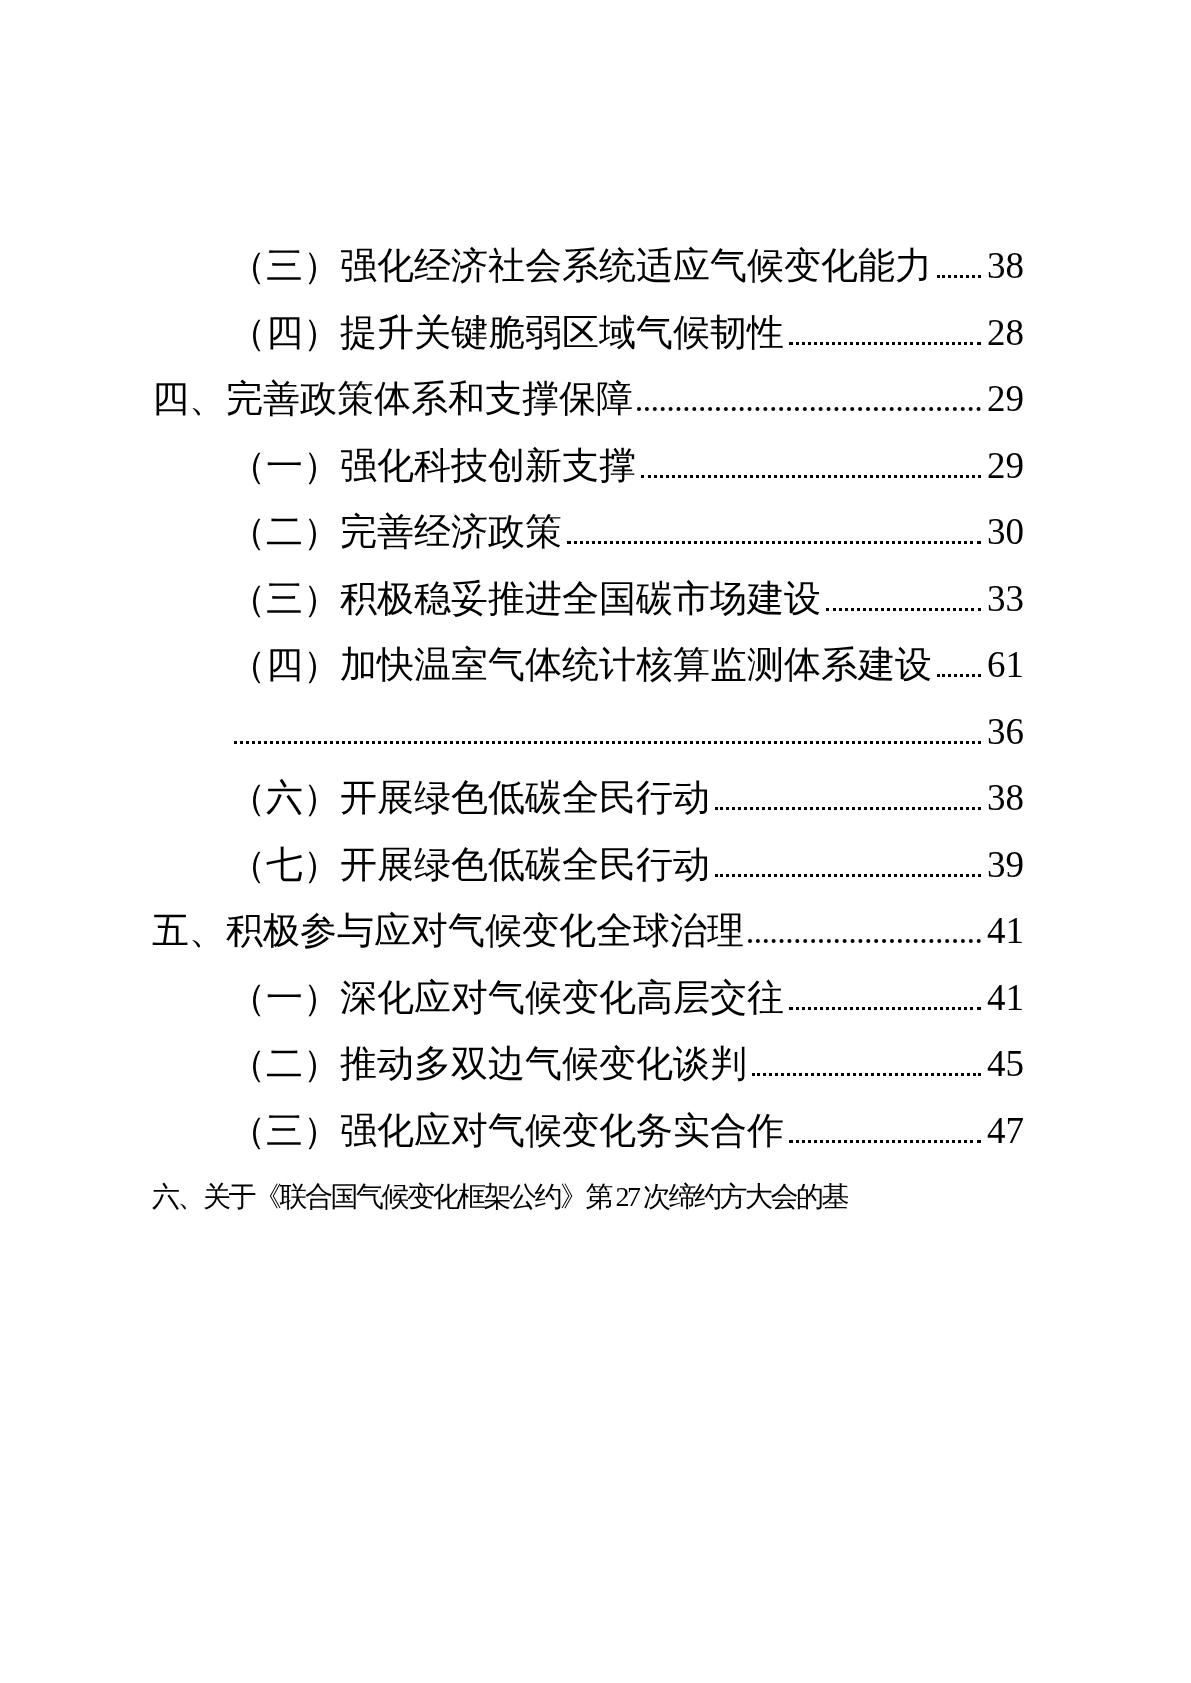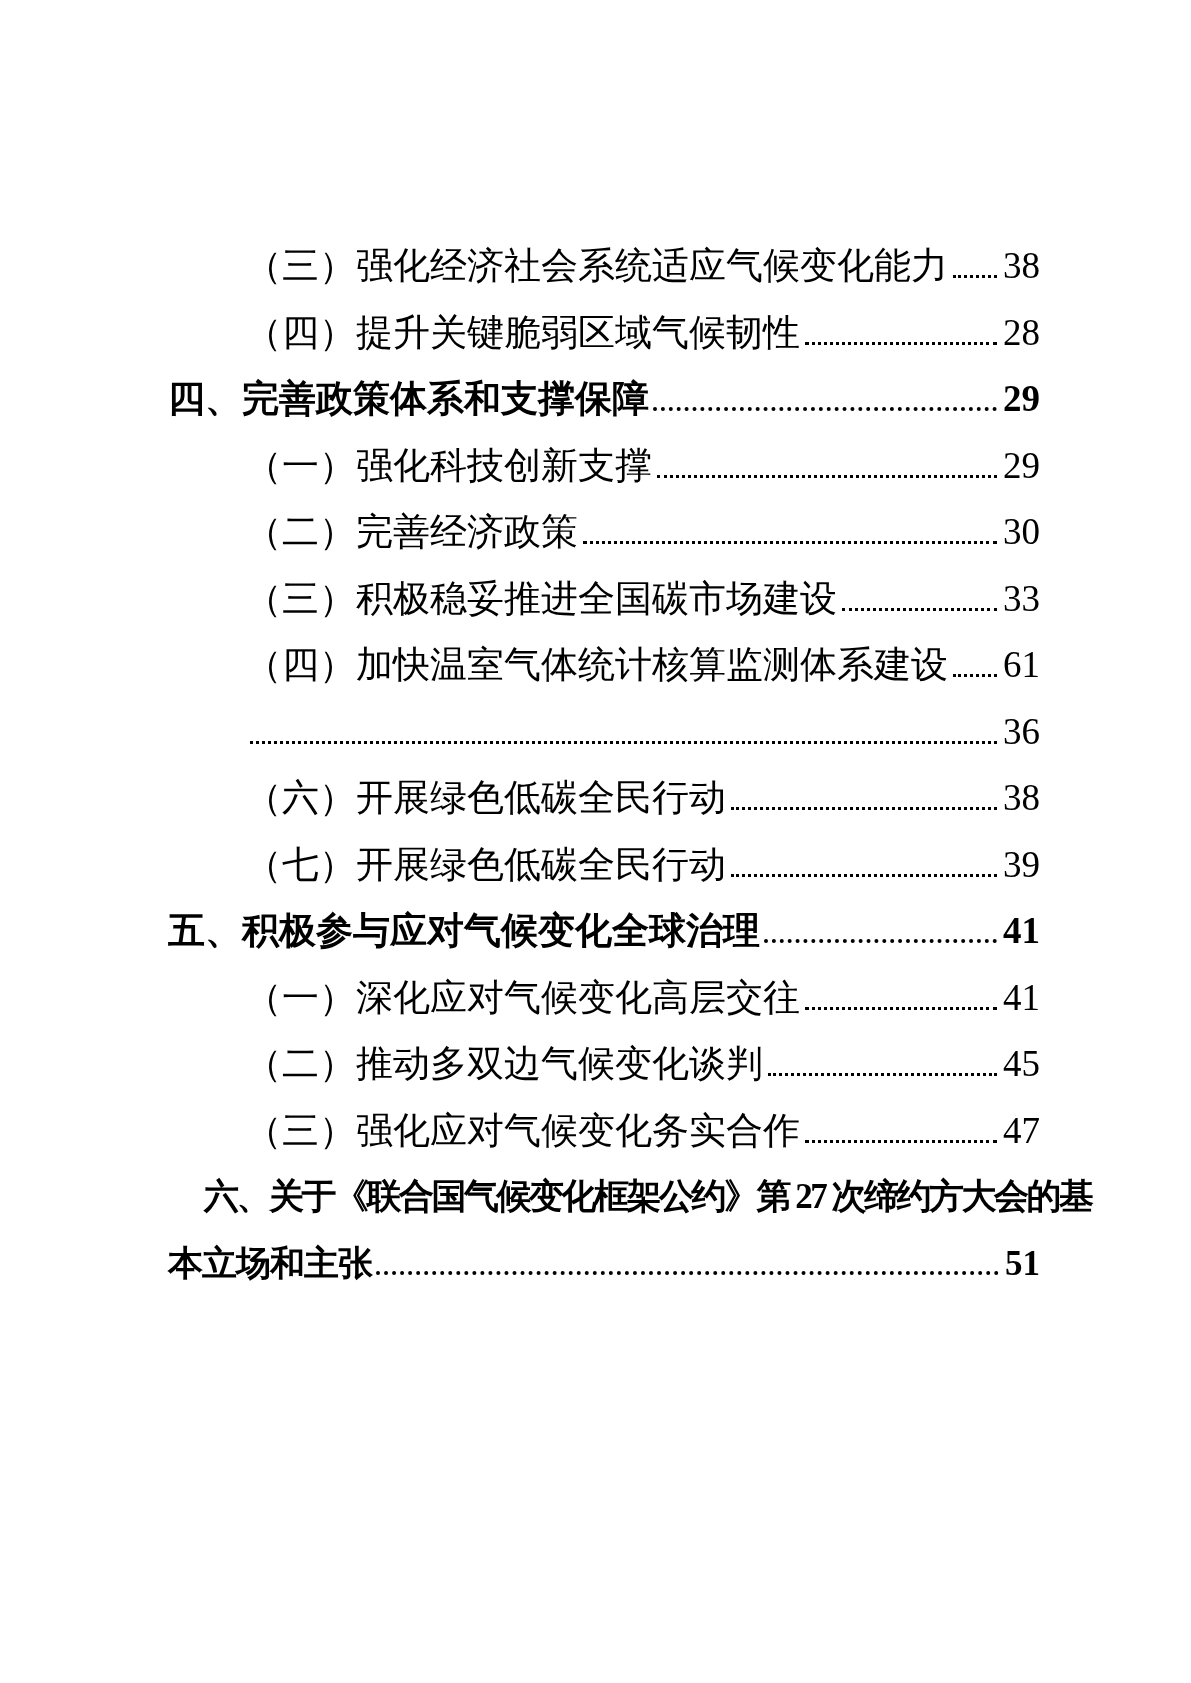--- a/index.html
+++ b/index.html
@@ -11,62 +11,61 @@
     width: 1191px;
     height: 1683px;
     position: relative;
     overflow: hidden;
     font-family: "Liberation Serif", "DejaVu Serif", serif;
     color: #000000;
   }
   .toc {
     position: absolute;
     top: 233px;
-    left: 168px;
+    left: 152px;
     width: 872px; 
   }
   .toc-row {
     display: flex;
     align-items: baseline;
     height: 66.5px;
     white-space: nowrap;
   }
   .toc-row .label,
   .toc-row .pagenum {
     line-height: 66.5px;
   }
   
   .toc-row.sub {
     padding-left: 77px;
     font-size: 37px;
   }
   
   .toc-row.chapter {
     font-size: 37px;
-    font-weight: 700;
+    font-weight: 400;
   }
   .leader {
     flex: 1 1 auto;
     min-width: 20px;
     border-bottom: 3px dotted #000000;
     margin: 0 6px 0 5px;
   }
   .toc-row.chapter .leader {
     border-bottom: 4px dotted #000000;
     margin: 0 6px 0 4px;
   }
   .pagenum {
     text-align: right;
   }
   
   .toc-row.wrap-first {
-    font-size: 35px;
+    font-size: 28px;
     letter-spacing: -2.5px;
     overflow: visible;
-    margin-left: 36px;
   }
   .toc-row.wrap-second {
     font-size: 35px;
   }
   .toc-row.wrap-second .label {
     letter-spacing: -1px;
   }
 </style>
 </head>
 <body>
@@ -137,18 +136,13 @@
       <span class="pagenum">45</span>
     </div>
     <div class="toc-row sub">
       <span class="label">（三）强化应对气候变化务实合作</span>
       <span class="leader"></span>
       <span class="pagenum">47</span>
     </div>
     <div class="toc-row chapter wrap-first">
       <span class="label">六、关于《联合国气候变化框架公约》第 27 次缔约方大会的基</span>
     </div>
-    <div class="toc-row chapter wrap-second">
-      <span class="label">本立场和主张</span>
-      <span class="leader"></span>
-      <span class="pagenum">51</span>
-    </div>
   </div>
 
 </body></html>

